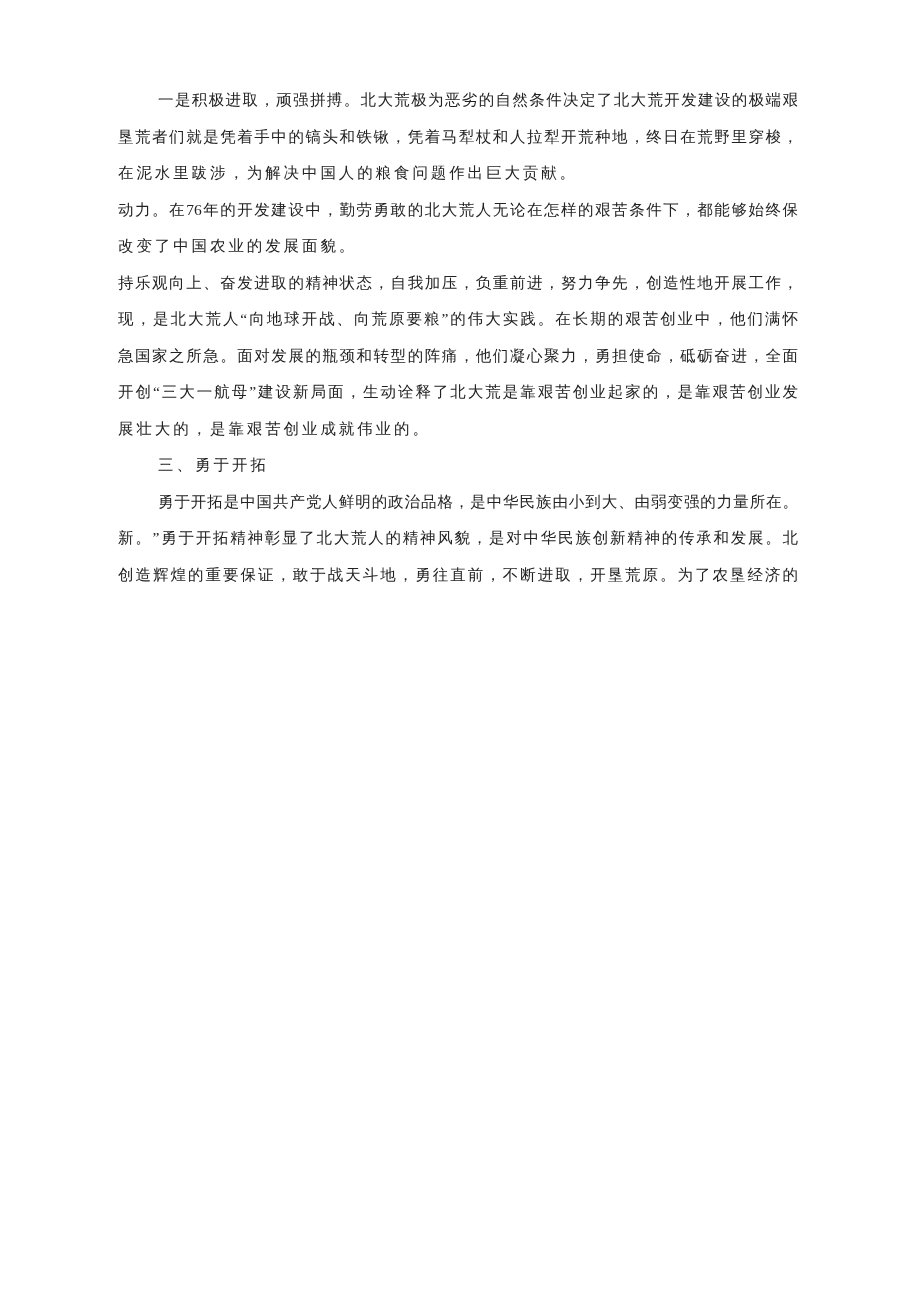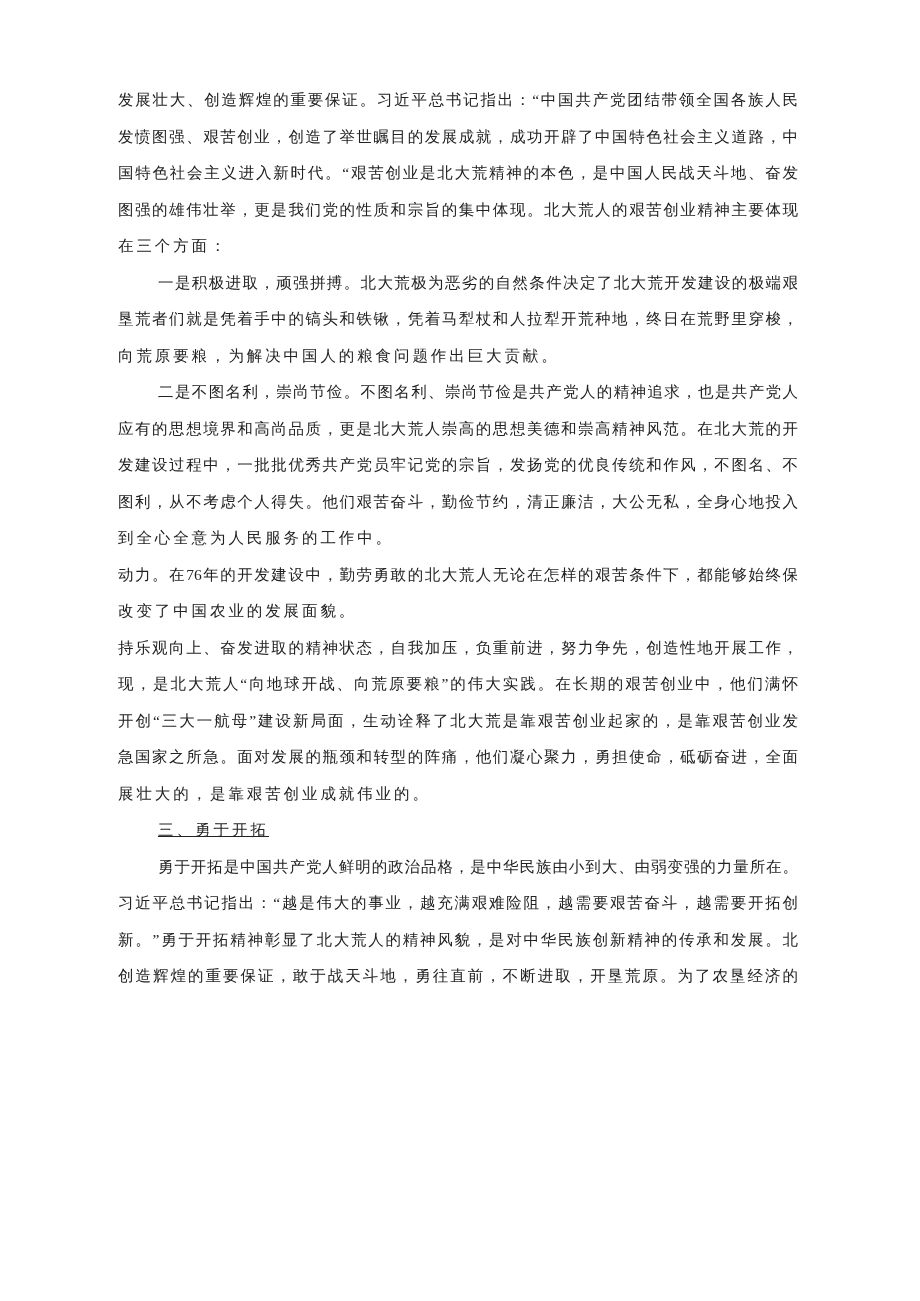--- a/index.html
+++ b/index.html
@@ -17,68 +17,53 @@
   .line {
     height: 36.5px;
     line-height: 36.5px;
     white-space: nowrap;
     text-align: justify;
     text-align-last: justify;
     overflow: visible;
   }
   .line.last { text-align-last: left; letter-spacing: 2.9px; }
   .line.indent { padding-left: 40px; }
-  .line.heading { text-align-last: left; letter-spacing: 3px; font-family: "DejaVu Serif", "Liberation Serif", serif; text-decoration: underline; }
+  .line.heading { text-align-last: left; letter-spacing: 3px; font-family: "DejaVu Serif", "Liberation Serif", serif; }
 </style>
 </head>
 <body>
 
 <div class="page">
   <div class="text-block">
 
-    <div>
-      <div class="line">发展壮大、创造辉煌的重要保证。习近平总书记指出：“中国共产党团结带领全国各族人民</div>
-      <div class="line">发愤图强、艰苦创业，创造了举世瞩目的发展成就，成功开辟了中国特色社会主义道路，中</div>
-      <div class="line">国特色社会主义进入新时代。“艰苦创业是北大荒精神的本色，是中国人民战天斗地、奋发</div>
-      <div class="line">图强的雄伟壮举，更是我们党的性质和宗旨的集中体现。北大荒人的艰苦创业精神主要体现</div>
-      <div class="line last">在三个方面：</div>
-    </div>
 
     <div>
       <div class="line indent">一是积极进取，顽强拼搏。北大荒极为恶劣的自然条件决定了北大荒开发建设的极端艰</div>
       <div class="line">垦荒者们就是凭着手中的镐头和铁锹，凭着马犁杖和人拉犁开荒种地，终日在荒野里穿梭，</div>
-      <div class="line last">向荒原要粮，为解决中国人的粮食问题作出巨大贡献。</div>
+      <div class="line last">在泥水里跋涉，为解决中国人的粮食问题作出巨大贡献。</div>
     </div>
 
-    <div>
-      <div class="line indent">二是不图名利，崇尚节俭。不图名利、崇尚节俭是共产党人的精神追求，也是共产党人</div>
-      <div class="line">应有的思想境界和高尚品质，更是北大荒人崇高的思想美德和崇高精神风范。在北大荒的开</div>
-      <div class="line">发建设过程中，一批批优秀共产党员牢记党的宗旨，发扬党的优良传统和作风，不图名、不</div>
-      <div class="line">图利，从不考虑个人得失。他们艰苦奋斗，勤俭节约，清正廉洁，大公无私，全身心地投入</div>
-      <div class="line last">到全心全意为人民服务的工作中。</div>
-    </div>
 
     <div>
       <div class="line">动力。在76年的开发建设中，勤劳勇敢的北大荒人无论在怎样的艰苦条件下，都能够始终保</div>
       <div class="line last">改变了中国农业的发展面貌。</div>
       <div class="line">持乐观向上、奋发进取的精神状态，自我加压，负重前进，努力争先，创造性地开展工作，</div>
     </div>
 
     <div>
       <div class="line">现，是北大荒人“向地球开战、向荒原要粮”的伟大实践。在长期的艰苦创业中，他们满怀</div>
+      <div class="line">急国家之所急。面对发展的瓶颈和转型的阵痛，他们凝心聚力，勇担使命，砥砺奋进，全面</div>
       <div class="line">开创“三大一航母”建设新局面，生动诠释了北大荒是靠艰苦创业起家的，是靠艰苦创业发</div>
-      <div class="line">急国家之所急。面对发展的瓶颈和转型的阵痛，他们凝心聚力，勇担使命，砥砺奋进，全面</div>
       <div class="line last">展壮大的，是靠艰苦创业成就伟业的。</div>
     </div>
 
     <div>
       <div class="line indent heading">三、勇于开拓</div>
     </div>
 
     <div>
       <div class="line indent">勇于开拓是中国共产党人鲜明的政治品格，是中华民族由小到大、由弱变强的力量所在。</div>
-      <div class="line">习近平总书记指出：“越是伟大的事业，越充满艰难险阻，越需要艰苦奋斗，越需要开拓创</div>
       <div class="line">新。”勇于开拓精神彰显了北大荒人的精神风貌，是对中华民族创新精神的传承和发展。北</div>
       <div class="line">创造辉煌的重要保证，敢于战天斗地，勇往直前，不断进取，开垦荒原。为了农垦经济的</div>
     </div>
 
   </div>
 </div>
 
 </body></html>

